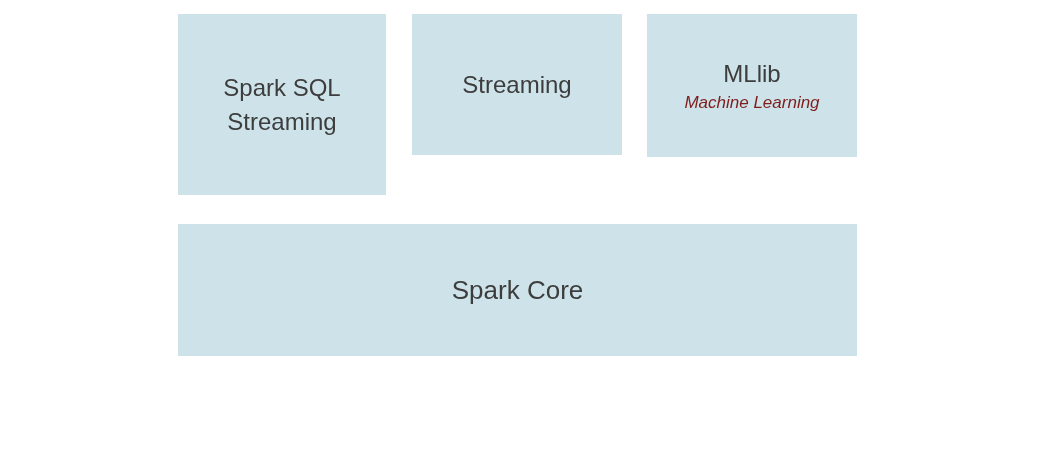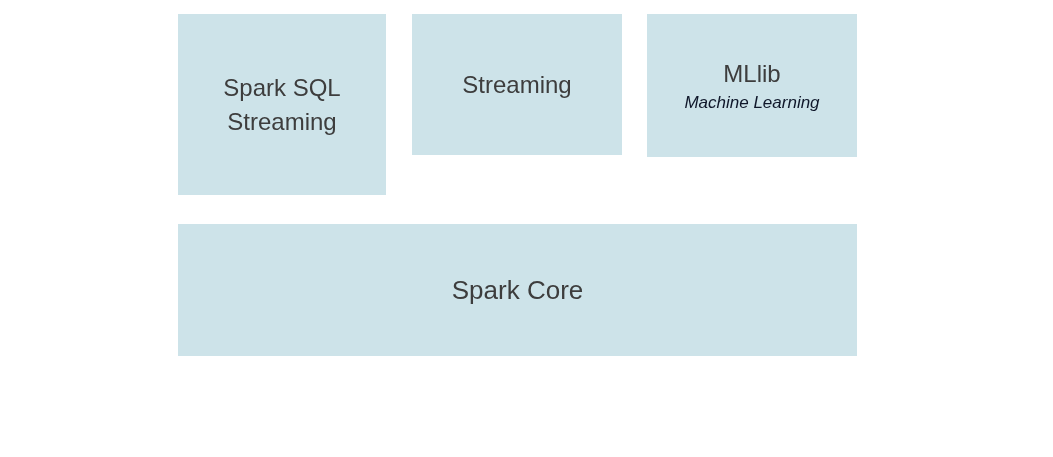--- a/index.html
+++ b/index.html
@@ -33,21 +33,21 @@
 
   .label-main {
     font-size: 24px;
     line-height: 34px;
     color: #3d3d3d;
   }
   .label-sub {
     font-size: 17px;
     line-height: 24px;
     font-style: italic;
-    color: #0f172a;
+    color: #7f1d1d;
   }
   .label-core {
     font-size: 26px;
     line-height: 32px;
     color: #3d3d3d;
   }
 </style>
 </head>
 <body>
 

